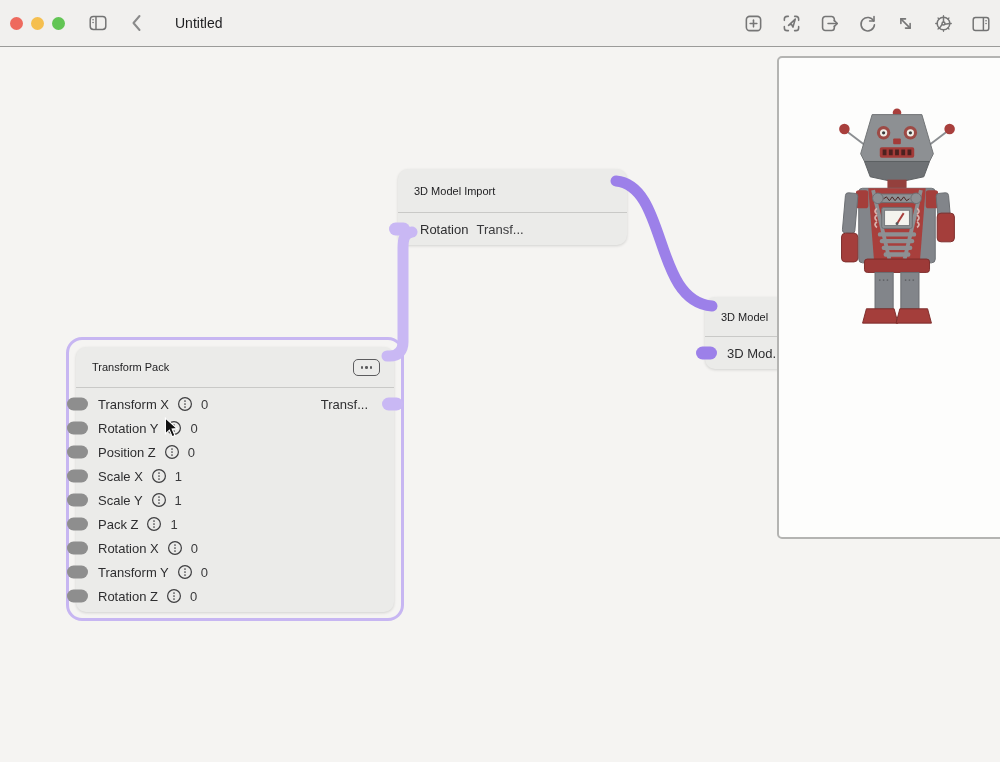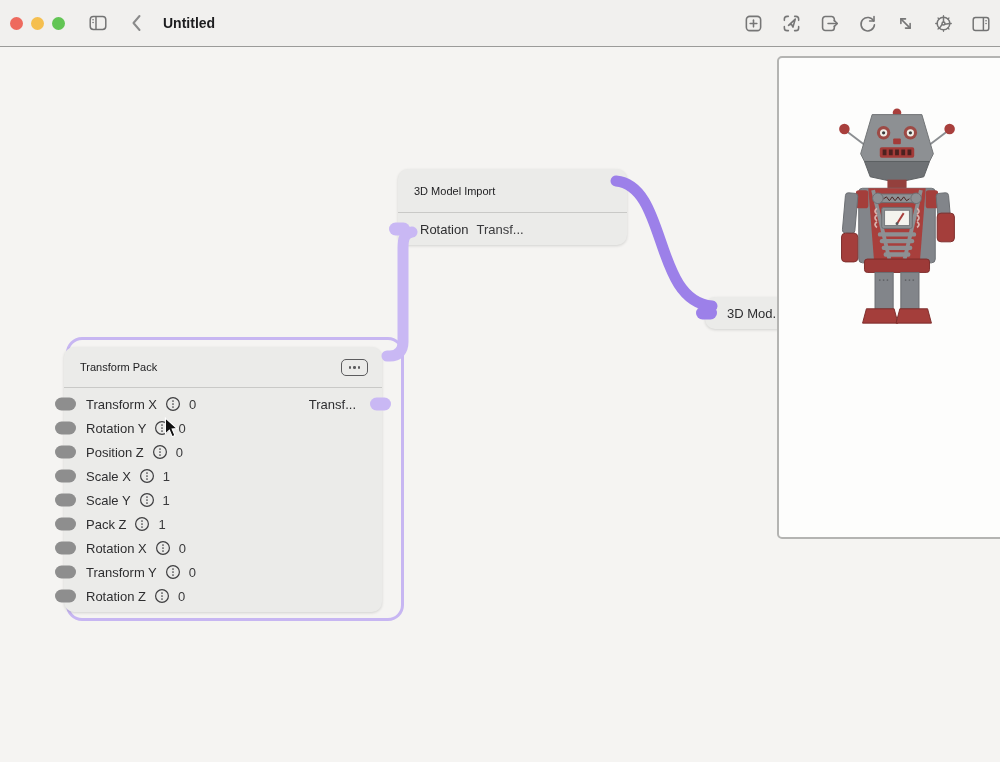--- a/index.html
+++ b/index.html
@@ -7,21 +7,21 @@
     font-family:"Liberation Sans", sans-serif; background:#f5f4f2; }
 
   
   .titlebar { position:relative; height:47px; background:#f1f0ee;
     border-bottom:1px solid #9b9b99; display:flex; align-items:center; }
   .traffic { display:flex; gap:8px; margin-left:10px; }
   .tl-dot { width:13px; height:13px; border-radius:50%; }
   .tb-btn { display:flex; align-items:center; justify-content:center;
     width:30px; height:30px; background:none; border:none; cursor:default; }
   .tb-btn svg { display:block; }
-  .win-title { font-size:14px; font-weight:700; color:#1d1d1f; margin-left:12px; }
+  .win-title { font-size:14px; font-weight:400; color:#1d1d1f; margin-left:24px; }
   .tb-right { position:absolute; right:4px; top:0; height:47px;
     display:flex; align-items:center; gap:8px; }
 
   
   .canvas { position:relative; width:1000px; height:714px; background:#f5f4f2; overflow:hidden; }
 
   
   .node { position:absolute; background:#ebebe9; border-radius:10px;
     box-shadow:0 1px 3px rgba(0,0,0,0.14); z-index:1; }
   .node-header { position:relative; display:flex; align-items:center;
@@ -180,21 +180,21 @@
     <div class="node-header" style="height:44px">3D Model Import</div>
     <div class="node-body">
       <div class="node-row">
         <span class="port in lilac"></span>
         <span>Rotation</span>
         <span class="row-value">Transf...</span>
       </div>
     </div>
   </div>
 
-  <div class="node" style="left:64px; top:300px; width:318px;text-align:right;">
+  <div class="node" style="left:76px; top:300px; width:318px;text-align:right;">
     <div class="node-header" style="height:41px">
       <span>Transform Pack</span>
       <button class="menu-btn">
         <i></i>
           <i></i>
           <i></i>
       </button>
     </div>
     <div class="node-body">
       <div class="node-row">
@@ -295,20 +295,21 @@
             <circle cx="8" cy="5" r="0.85" fill="#3e3e40" stroke="none"></circle>
             <circle cx="8" cy="8" r="0.85" fill="#3e3e40" stroke="none"></circle>
             <circle cx="8" cy="11" r="0.85" fill="#3e3e40" stroke="none"></circle>
           </svg>
         <span class="row-value">0</span>
       </div>
     </div>
   </div>
 
   <div class="node" style="left:705px; top:250px; width:116px;">
+    <div class="node-header" style="height:40px">3D Model</div>
     <div class="node-body">
       <div class="node-row">
         <span class="port in violet"></span>
         <span>3D Mod...</span>
       </div>
     </div>
   </div>
 
   <svg class="wires" width="1000" height="714">
     <path d="M 616 134 C 668 139, 653 254, 712 259" stroke="#9c80e9" stroke-width="11" stroke-linecap="round" fill="none"></path>

